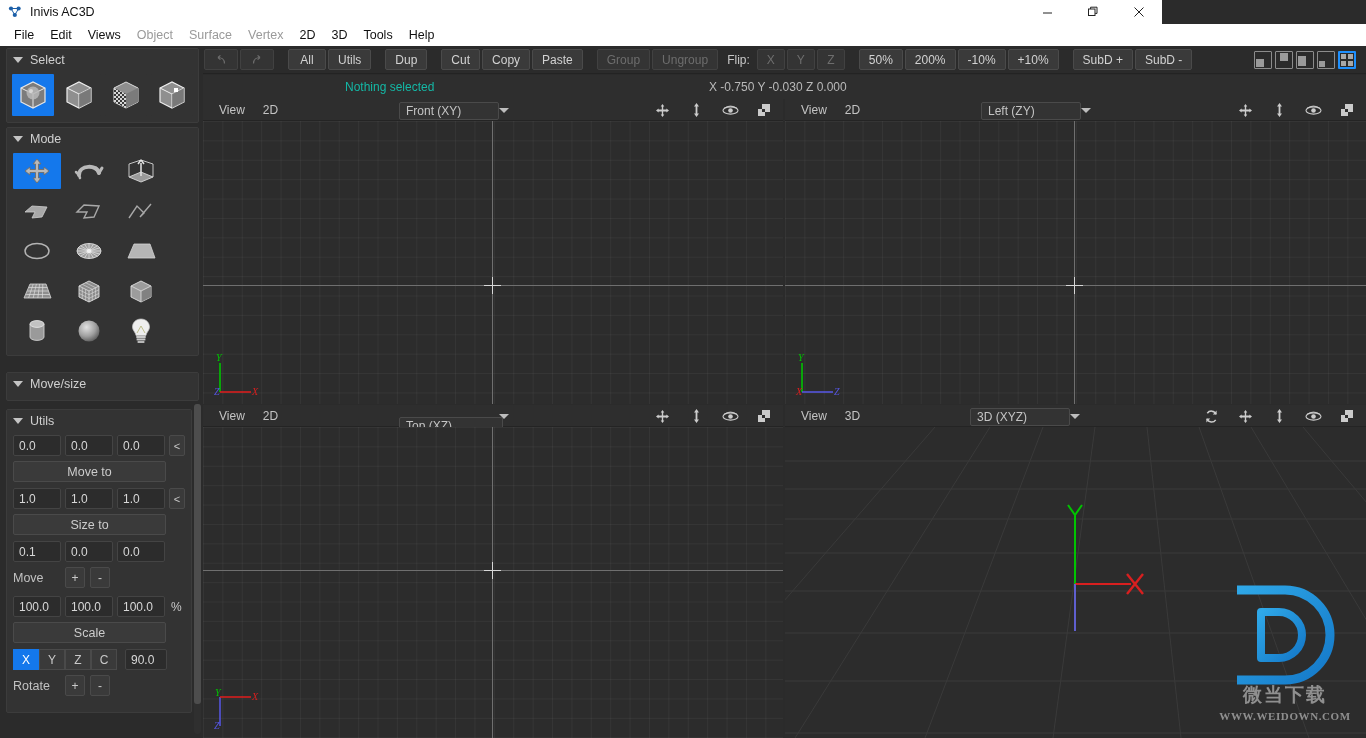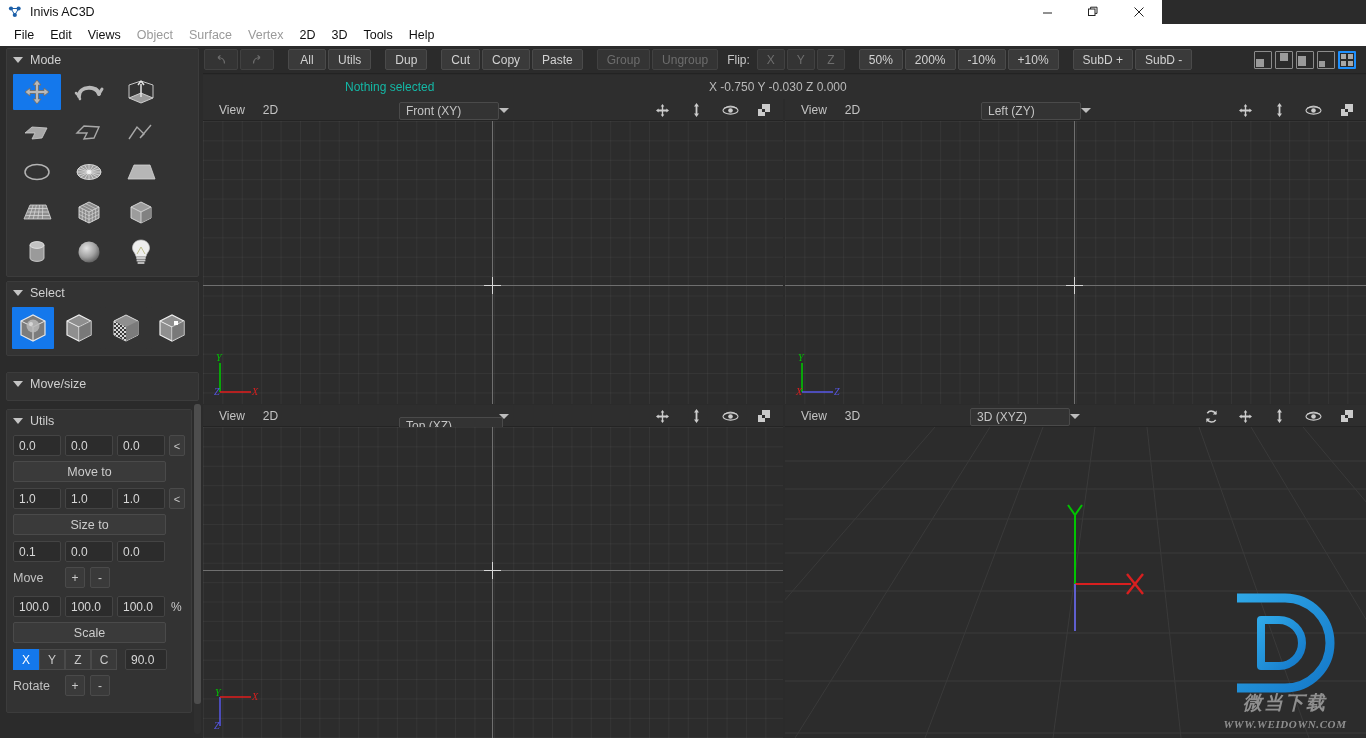--- a/index.html
+++ b/index.html
@@ -318,158 +318,20 @@
   <div class="statusstrip">
     <span class="status-sel">Nothing selected</span>
     <span class="status-coords">X -0.750 Y -0.030 Z 0.000</span>
   </div>
 
   <div class="leftpanel">
 
     <div class="panel">
       <div class="panel-header">
         <span class="tri tri-down"></span>
-        <span>Mode</span>
-      </div>
-      <div class="panel-body" style="padding-left:6px">
-        <div class="mode-grid">
-
-          <div class="mode-cell active">
-            <svg width="34" height="30" viewBox="0 0 34 30">
-              <path d="M17 3 L21 8 H18.5 V13.5 H24 V11 L29 15 L24 19 V16.5 H18.5 V22 H21 L17 27 L13 22 H15.5 V16.5 H10 V19 L5 15 L10 11 V13.5 H15.5 V8 H13 Z" fill="#b9b9b9" stroke="#6d6d6d" stroke-width="0.9"></path>
-            </svg>
-          </div>
-
-          <div class="mode-cell">
-            <svg width="34" height="30" viewBox="0 0 34 30">
-              <path d="M7 19 C7 9 25 8 27 17" stroke="#b9b9b9" stroke-width="4" fill="none" stroke-linecap="round"></path>
-              <path d="M27 17 L24 12 M27 17 L30 12" stroke="#b9b9b9" stroke-width="3" fill="none" stroke-linecap="round"></path>
-              <path d="M7 19 L4 16 M7 19 L8 22" stroke="#b9b9b9" stroke-width="2.5" fill="none" stroke-linecap="round"></path>
-            </svg>
-          </div>
-
-          <div class="mode-cell">
-            <svg width="34" height="30" viewBox="0 0 34 30">
-              <path d="M5 21 L17 26 L29 21 L17 16 Z" fill="#9a9a9a" stroke="#d8d8d8" stroke-width="0.9"></path>
-              <path d="M5 21 V8 M29 21 V8 M5 8 L17 4 L29 8" stroke="#d8d8d8" stroke-width="0.9" fill="none"></path>
-              <path d="M17 20 V7 M17 4 L14 8 M17 4 L20 8" stroke="#e4e4e4" stroke-width="1.5" fill="none"></path>
-            </svg>
-          </div>
-
-          <div class="mode-cell">
-            <svg width="34" height="30" viewBox="0 0 34 30">
-              <path d="M5 16 L12 10 L27 11 L22 21 L12 22 L15 16 Z" fill="#a8a8a8" stroke="#cfcfcf" stroke-width="0.8"></path>
-            </svg>
-          </div>
-
-          <div class="mode-cell">
-            <svg width="34" height="30" viewBox="0 0 34 30">
-              <path d="M5 16 L12 9 L27 10 L22 21 L12 22 L15 16 Z" fill="none" stroke="#a8a8a8" stroke-width="1.4"></path>
-            </svg>
-          </div>
-
-          <div class="mode-cell">
-            <svg width="34" height="30" viewBox="0 0 34 30">
-              <path d="M5 22 L13 10 L20 17 L16 21 L27 8" fill="none" stroke="#a8a8a8" stroke-width="1.4"></path>
-            </svg>
-          </div>
-
-          <div class="mode-cell">
-            <svg width="34" height="30" viewBox="0 0 34 30">
-              <ellipse cx="17" cy="15" rx="12" ry="7.5" fill="none" stroke="#b4b4b4" stroke-width="1.5"></ellipse>
-            </svg>
-          </div>
-
-          <div class="mode-cell">
-            <svg width="34" height="30" viewBox="0 0 34 30">
-              <ellipse cx="17" cy="15" rx="12" ry="7.5" fill="#9d9d9d" stroke="#d4d4d4" stroke-width="1"></ellipse>
-              <g stroke="#e8e8e8" stroke-width="0.7">
-                <path d="M17 15 L17 7.5 M17 15 L17 22.5 M17 15 L5 15 M17 15 L29 15"></path>
-                <path d="M17 15 L25.5 9.7 M17 15 L8.5 20.3 M17 15 L25.5 20.3 M17 15 L8.5 9.7"></path>
-                <path d="M17 15 L28 11.8 M17 15 L6 18.2 M17 15 L28 18.2 M17 15 L6 11.8"></path>
-                <path d="M17 15 L21.5 8.1 M17 15 L12.5 21.9 M17 15 L21.5 21.9 M17 15 L12.5 8.1"></path>
-              </g>
-              <circle cx="17" cy="15" r="2.2" fill="#f0f0f0"></circle>
-            </svg>
-          </div>
-
-          <div class="mode-cell">
-            <svg width="34" height="30" viewBox="0 0 34 30">
-              <path d="M10 8 L26 8 L31 22 L4 22 Z" fill="#b6b6b6" stroke="#d4d4d4" stroke-width="0.8"></path>
-            </svg>
-          </div>
-
-          <div class="mode-cell">
-            <svg width="34" height="30" viewBox="0 0 34 30">
-              <path d="M10 8 L26 8 L31 22 L4 22 Z" fill="#8e8e8e" stroke="#d8d8d8" stroke-width="0.8"></path>
-              <g stroke="#dcdcdc" stroke-width="0.7" fill="none">
-                <path d="M13.2 8 L8.6 22 M16.4 8 L13.2 22 M19.6 8 L17.8 22 M22.8 8 L22.4 22"></path>
-                <path d="M8.7 11.5 L27.3 11.5 M7.5 15 L28.5 15 M6.2 18.5 L29.8 18.5"></path>
-              </g>
-            </svg>
-          </div>
-
-          <div class="mode-cell">
-            <svg width="34" height="30" viewBox="0 0 34 30">
-              <path d="M7 10 L17 5 L27 10 L27 21 L17 26 L7 21 Z" fill="#8b8b8b" stroke="#e0e0e0" stroke-width="0.9"></path>
-              <path d="M7 10 L17 15 L27 10 M17 15 L17 26" stroke="#e0e0e0" stroke-width="0.8" fill="none"></path>
-              <g stroke="#dedede" stroke-width="0.6" fill="none">
-                <path d="M10.3 8.3 L20.3 13.3 M13.6 6.7 L23.6 11.7"></path>
-                <path d="M10.3 11.7 L10.3 23 M13.6 13.3 L13.6 24.7"></path>
-                <path d="M20.3 13.3 L20.3 24.7 M23.6 11.7 L23.6 23"></path>
-                <path d="M7 13.7 L17 18.7 L27 13.7 M7 17.4 L17 22.4 L27 17.4"></path>
-              </g>
-            </svg>
-          </div>
-
-          <div class="mode-cell">
-            <svg width="34" height="30" viewBox="0 0 34 30">
-              <path d="M7 10 L17 5 L27 10 L27 21 L17 26 L7 21 Z" fill="#9c9c9c" stroke="#e0e0e0" stroke-width="0.9"></path>
-              <path d="M7 10 L17 15 L27 10 L27 21 L17 26 L17 15" fill="#7a7a7a" opacity="0.8"></path>
-              <path d="M7 10 L17 15 L27 10 M17 15 L17 26" stroke="#e0e0e0" stroke-width="0.8" fill="none"></path>
-            </svg>
-          </div>
-
-          <div class="mode-cell">
-            <svg width="34" height="30" viewBox="0 0 34 30">
-              <path d="M10 8 L10 21 A7 3.4 0 0 0 24 21 L24 8 Z" fill="#9a9a9a" stroke="#cfcfcf" stroke-width="0.9"></path>
-              <ellipse cx="17" cy="8" rx="7" ry="3.4" fill="#c2c2c2" stroke="#e2e2e2" stroke-width="0.9"></ellipse>
-            </svg>
-          </div>
-
-          <div class="mode-cell">
-            <svg width="34" height="30" viewBox="0 0 34 30">
-              <defs>
-                <radialGradient id="sphGrad" cx="38%" cy="32%" r="72%">
-                  <stop offset="0%" stop-color="#e2e2e2"></stop>
-                  <stop offset="60%" stop-color="#a0a0a0"></stop>
-                  <stop offset="100%" stop-color="#5c5c5c"></stop>
-                </radialGradient>
-              </defs>
-              <circle cx="17" cy="15" r="10.5" fill="url(#sphGrad)"></circle>
-            </svg>
-          </div>
-
-          <div class="mode-cell">
-            <svg width="34" height="30" viewBox="0 0 34 30">
-              <path d="M17 3 C11.5 3 8.5 7 8.5 11 C8.5 14.5 11.5 16 12 19.5 L22 19.5 C22.5 16 25.5 14.5 25.5 11 C25.5 7 22.5 3 17 3 Z" fill="#eeeeee" stroke="#c4c4c4" stroke-width="0.7"></path>
-              <path d="M13 17 L17 10 L21 17" stroke="#b8b880" stroke-width="0.9" fill="none"></path>
-              <rect x="12.3" y="20" width="9.4" height="2" fill="#c9c9c9"></rect>
-              <rect x="12.6" y="22.4" width="8.8" height="2" fill="#c9c9c9"></rect>
-              <rect x="13.6" y="24.8" width="6.8" height="2.2" fill="#b8b8b8"></rect>
-            </svg>
-          </div>
-
-        </div>
-      </div>
-    </div>
-
-    <div class="panel">
-      <div class="panel-header">
-        <span class="tri tri-down"></span>
         <span>Select</span>
       </div>
       <div class="panel-body">
         <div class="icon-row">
           <div class="icon-cell active">
             <svg width="36" height="34" viewBox="0 0 36 34">
               <path d="M6 10 L18 4 L30 10 L30 24 L18 30 L6 24 Z" fill="#7c7c7c" stroke="#e8e8e8" stroke-width="1.2"></path>
               <path d="M6 10 L18 16 L30 10 M18 16 L18 30" stroke="#e8e8e8" stroke-width="1" fill="none"></path>
               <circle cx="18" cy="15" r="6.5" fill="#b8b8b8" opacity="0.85"></circle>
               <circle cx="16" cy="13" r="2" fill="#f0f0f0" opacity="0.6"></circle>
@@ -502,20 +364,158 @@
               <path d="M6 10 L18 4 L30 10 L30 24 L18 30 L6 24 Z" fill="#8f8f8f" stroke="#efefef" stroke-width="1.2"></path>
               <path d="M6 10 L18 16 L30 10 M18 16 L18 30" stroke="#efefef" stroke-width="1" fill="none"></path>
               <path d="M18 4 L18 16 L30 10 L30 24 L18 30 Z" fill="#6f6f6f" opacity="0.7"></path>
               <rect x="20" y="10" width="4" height="4" fill="#ffffff"></rect>
             </svg>
           </div>
         </div>
       </div>
     </div>
 
+    <div class="panel">
+      <div class="panel-header">
+        <span class="tri tri-down"></span>
+        <span>Mode</span>
+      </div>
+      <div class="panel-body" style="padding-left:6px">
+        <div class="mode-grid">
+
+          <div class="mode-cell active">
+            <svg width="34" height="30" viewBox="0 0 34 30">
+              <path d="M17 3 L21 8 H18.5 V13.5 H24 V11 L29 15 L24 19 V16.5 H18.5 V22 H21 L17 27 L13 22 H15.5 V16.5 H10 V19 L5 15 L10 11 V13.5 H15.5 V8 H13 Z" fill="#b9b9b9" stroke="#6d6d6d" stroke-width="0.9"></path>
+            </svg>
+          </div>
+
+          <div class="mode-cell">
+            <svg width="34" height="30" viewBox="0 0 34 30">
+              <path d="M7 19 C7 9 25 8 27 17" stroke="#b9b9b9" stroke-width="4" fill="none" stroke-linecap="round"></path>
+              <path d="M27 17 L24 12 M27 17 L30 12" stroke="#b9b9b9" stroke-width="3" fill="none" stroke-linecap="round"></path>
+              <path d="M7 19 L4 16 M7 19 L8 22" stroke="#b9b9b9" stroke-width="2.5" fill="none" stroke-linecap="round"></path>
+            </svg>
+          </div>
+
+          <div class="mode-cell">
+            <svg width="34" height="30" viewBox="0 0 34 30">
+              <path d="M5 21 L17 26 L29 21 L17 16 Z" fill="#9a9a9a" stroke="#d8d8d8" stroke-width="0.9"></path>
+              <path d="M5 21 V8 M29 21 V8 M5 8 L17 4 L29 8" stroke="#d8d8d8" stroke-width="0.9" fill="none"></path>
+              <path d="M17 20 V7 M17 4 L14 8 M17 4 L20 8" stroke="#e4e4e4" stroke-width="1.5" fill="none"></path>
+            </svg>
+          </div>
+
+          <div class="mode-cell">
+            <svg width="34" height="30" viewBox="0 0 34 30">
+              <path d="M5 16 L12 10 L27 11 L22 21 L12 22 L15 16 Z" fill="#a8a8a8" stroke="#cfcfcf" stroke-width="0.8"></path>
+            </svg>
+          </div>
+
+          <div class="mode-cell">
+            <svg width="34" height="30" viewBox="0 0 34 30">
+              <path d="M5 16 L12 9 L27 10 L22 21 L12 22 L15 16 Z" fill="none" stroke="#a8a8a8" stroke-width="1.4"></path>
+            </svg>
+          </div>
+
+          <div class="mode-cell">
+            <svg width="34" height="30" viewBox="0 0 34 30">
+              <path d="M5 22 L13 10 L20 17 L16 21 L27 8" fill="none" stroke="#a8a8a8" stroke-width="1.4"></path>
+            </svg>
+          </div>
+
+          <div class="mode-cell">
+            <svg width="34" height="30" viewBox="0 0 34 30">
+              <ellipse cx="17" cy="15" rx="12" ry="7.5" fill="none" stroke="#b4b4b4" stroke-width="1.5"></ellipse>
+            </svg>
+          </div>
+
+          <div class="mode-cell">
+            <svg width="34" height="30" viewBox="0 0 34 30">
+              <ellipse cx="17" cy="15" rx="12" ry="7.5" fill="#9d9d9d" stroke="#d4d4d4" stroke-width="1"></ellipse>
+              <g stroke="#e8e8e8" stroke-width="0.7">
+                <path d="M17 15 L17 7.5 M17 15 L17 22.5 M17 15 L5 15 M17 15 L29 15"></path>
+                <path d="M17 15 L25.5 9.7 M17 15 L8.5 20.3 M17 15 L25.5 20.3 M17 15 L8.5 9.7"></path>
+                <path d="M17 15 L28 11.8 M17 15 L6 18.2 M17 15 L28 18.2 M17 15 L6 11.8"></path>
+                <path d="M17 15 L21.5 8.1 M17 15 L12.5 21.9 M17 15 L21.5 21.9 M17 15 L12.5 8.1"></path>
+              </g>
+              <circle cx="17" cy="15" r="2.2" fill="#f0f0f0"></circle>
+            </svg>
+          </div>
+
+          <div class="mode-cell">
+            <svg width="34" height="30" viewBox="0 0 34 30">
+              <path d="M10 8 L26 8 L31 22 L4 22 Z" fill="#b6b6b6" stroke="#d4d4d4" stroke-width="0.8"></path>
+            </svg>
+          </div>
+
+          <div class="mode-cell">
+            <svg width="34" height="30" viewBox="0 0 34 30">
+              <path d="M10 8 L26 8 L31 22 L4 22 Z" fill="#8e8e8e" stroke="#d8d8d8" stroke-width="0.8"></path>
+              <g stroke="#dcdcdc" stroke-width="0.7" fill="none">
+                <path d="M13.2 8 L8.6 22 M16.4 8 L13.2 22 M19.6 8 L17.8 22 M22.8 8 L22.4 22"></path>
+                <path d="M8.7 11.5 L27.3 11.5 M7.5 15 L28.5 15 M6.2 18.5 L29.8 18.5"></path>
+              </g>
+            </svg>
+          </div>
+
+          <div class="mode-cell">
+            <svg width="34" height="30" viewBox="0 0 34 30">
+              <path d="M7 10 L17 5 L27 10 L27 21 L17 26 L7 21 Z" fill="#8b8b8b" stroke="#e0e0e0" stroke-width="0.9"></path>
+              <path d="M7 10 L17 15 L27 10 M17 15 L17 26" stroke="#e0e0e0" stroke-width="0.8" fill="none"></path>
+              <g stroke="#dedede" stroke-width="0.6" fill="none">
+                <path d="M10.3 8.3 L20.3 13.3 M13.6 6.7 L23.6 11.7"></path>
+                <path d="M10.3 11.7 L10.3 23 M13.6 13.3 L13.6 24.7"></path>
+                <path d="M20.3 13.3 L20.3 24.7 M23.6 11.7 L23.6 23"></path>
+                <path d="M7 13.7 L17 18.7 L27 13.7 M7 17.4 L17 22.4 L27 17.4"></path>
+              </g>
+            </svg>
+          </div>
+
+          <div class="mode-cell">
+            <svg width="34" height="30" viewBox="0 0 34 30">
+              <path d="M7 10 L17 5 L27 10 L27 21 L17 26 L7 21 Z" fill="#9c9c9c" stroke="#e0e0e0" stroke-width="0.9"></path>
+              <path d="M7 10 L17 15 L27 10 L27 21 L17 26 L17 15" fill="#7a7a7a" opacity="0.8"></path>
+              <path d="M7 10 L17 15 L27 10 M17 15 L17 26" stroke="#e0e0e0" stroke-width="0.8" fill="none"></path>
+            </svg>
+          </div>
+
+          <div class="mode-cell">
+            <svg width="34" height="30" viewBox="0 0 34 30">
+              <path d="M10 8 L10 21 A7 3.4 0 0 0 24 21 L24 8 Z" fill="#9a9a9a" stroke="#cfcfcf" stroke-width="0.9"></path>
+              <ellipse cx="17" cy="8" rx="7" ry="3.4" fill="#c2c2c2" stroke="#e2e2e2" stroke-width="0.9"></ellipse>
+            </svg>
+          </div>
+
+          <div class="mode-cell">
+            <svg width="34" height="30" viewBox="0 0 34 30">
+              <defs>
+                <radialGradient id="sphGrad" cx="38%" cy="32%" r="72%">
+                  <stop offset="0%" stop-color="#e2e2e2"></stop>
+                  <stop offset="60%" stop-color="#a0a0a0"></stop>
+                  <stop offset="100%" stop-color="#5c5c5c"></stop>
+                </radialGradient>
+              </defs>
+              <circle cx="17" cy="15" r="10.5" fill="url(#sphGrad)"></circle>
+            </svg>
+          </div>
+
+          <div class="mode-cell">
+            <svg width="34" height="30" viewBox="0 0 34 30">
+              <path d="M17 3 C11.5 3 8.5 7 8.5 11 C8.5 14.5 11.5 16 12 19.5 L22 19.5 C22.5 16 25.5 14.5 25.5 11 C25.5 7 22.5 3 17 3 Z" fill="#eeeeee" stroke="#c4c4c4" stroke-width="0.7"></path>
+              <path d="M13 17 L17 10 L21 17" stroke="#b8b880" stroke-width="0.9" fill="none"></path>
+              <rect x="12.3" y="20" width="9.4" height="2" fill="#c9c9c9"></rect>
+              <rect x="12.6" y="22.4" width="8.8" height="2" fill="#c9c9c9"></rect>
+              <rect x="13.6" y="24.8" width="6.8" height="2.2" fill="#b8b8b8"></rect>
+            </svg>
+          </div>
+
+        </div>
+      </div>
+    </div>
+
     <div class="panel" style="margin-top:16px">
       <div class="panel-header">
         <span class="tri tri-down"></span>
         <span>Move/size</span>
       </div>
       <div style="height:6px"></div>
     </div>
 
     <div class="panel" style="margin-top:8px; width:186px;">
       <div class="panel-header">
@@ -814,21 +814,21 @@
             <path d="M33 21 L40 31 L47 21" stroke="#00c400" stroke-width="2" fill="none"></path>
 
             <path d="M40 100 L96 100" stroke="#d81f1f" stroke-width="2"></path>
             <path d="M92 90 L108 110 M108 90 L92 110" stroke="#d81f1f" stroke-width="2.4" fill="none"></path>
 
             <path d="M40 100 L40 147" stroke="#5f5fcf" stroke-width="2"></path>
           </svg>
         </div>
 
         <div class="watermark" style="left:645px; top:0; width:0; height:0;"></div>
-        <div class="watermark" style="right:6px; bottom:8px; width:150px;font-style:italic;">
+        <div class="watermark" style="right:6px; bottom:16px; width:150px;">
           <div style="display:flex; justify-content:center;">
             <svg width="124" height="102" viewBox="0 0 124 102">
               <defs>
                 <linearGradient id="wmg" x1="0" y1="0" x2="1" y2="1">
                   <stop offset="0%" stop-color="#2fa8e8"></stop>
                   <stop offset="100%" stop-color="#1478c8"></stop>
                 </linearGradient>
               </defs>
               <path d="M14 6 L14 96" stroke="url(#wmg)" stroke-width="9" stroke-linecap="round" fill="none"></path>
               <path d="M14 6 L62 6 A45 45 0 0 1 62 96 L14 96" stroke="url(#wmg)" stroke-width="9" fill="none" stroke-linejoin="round"></path>

